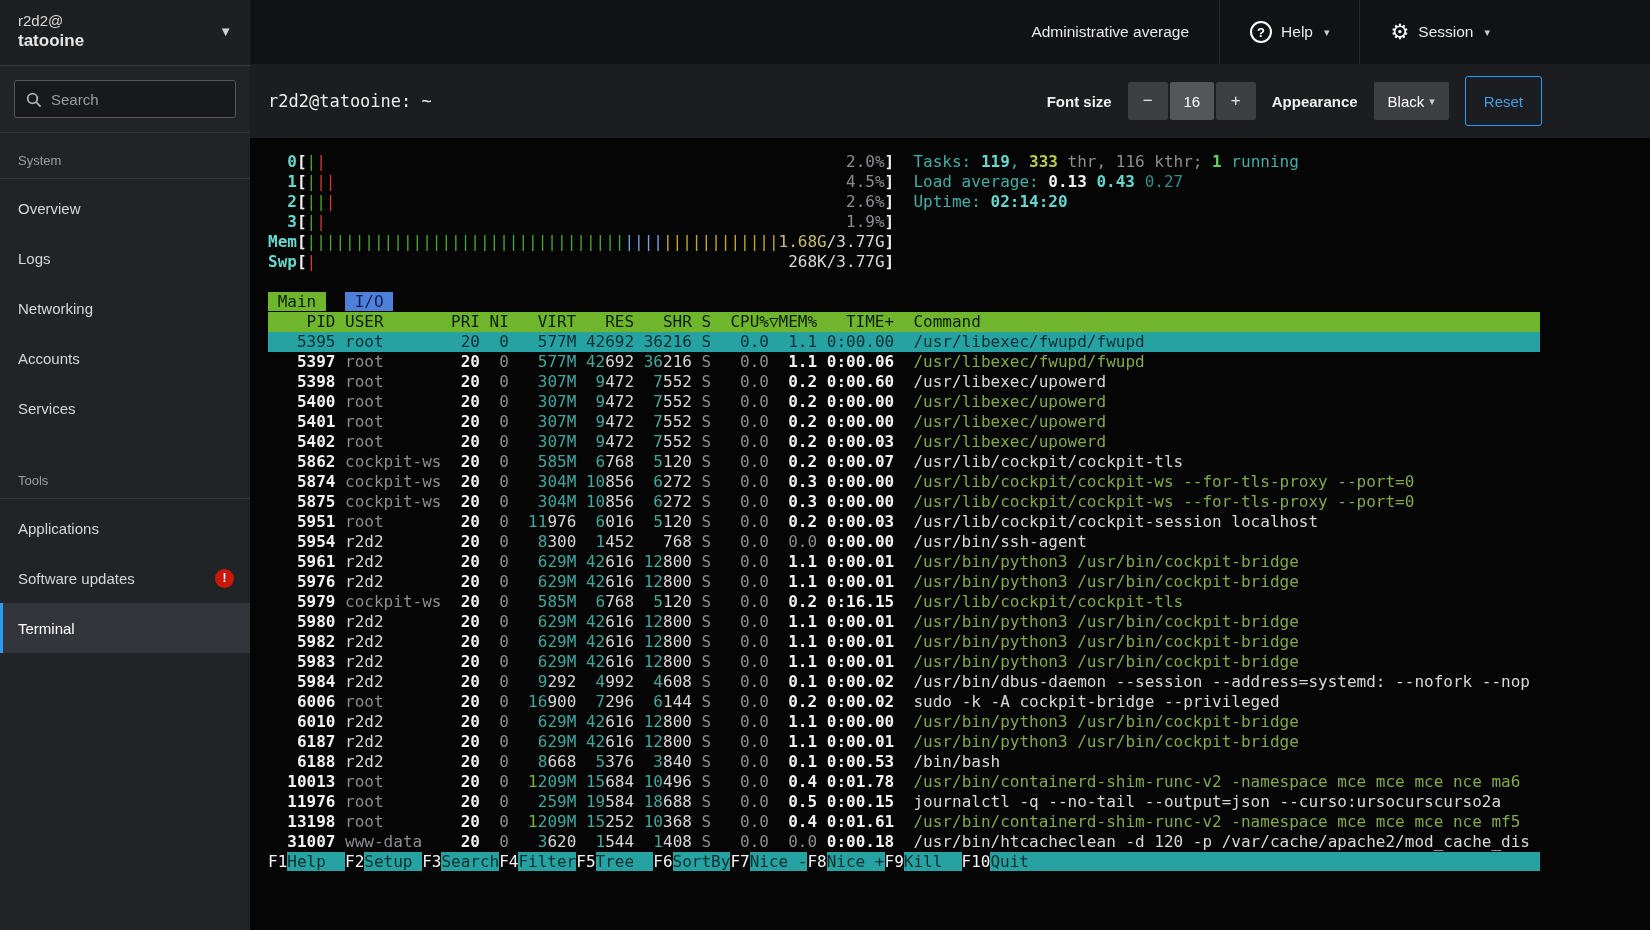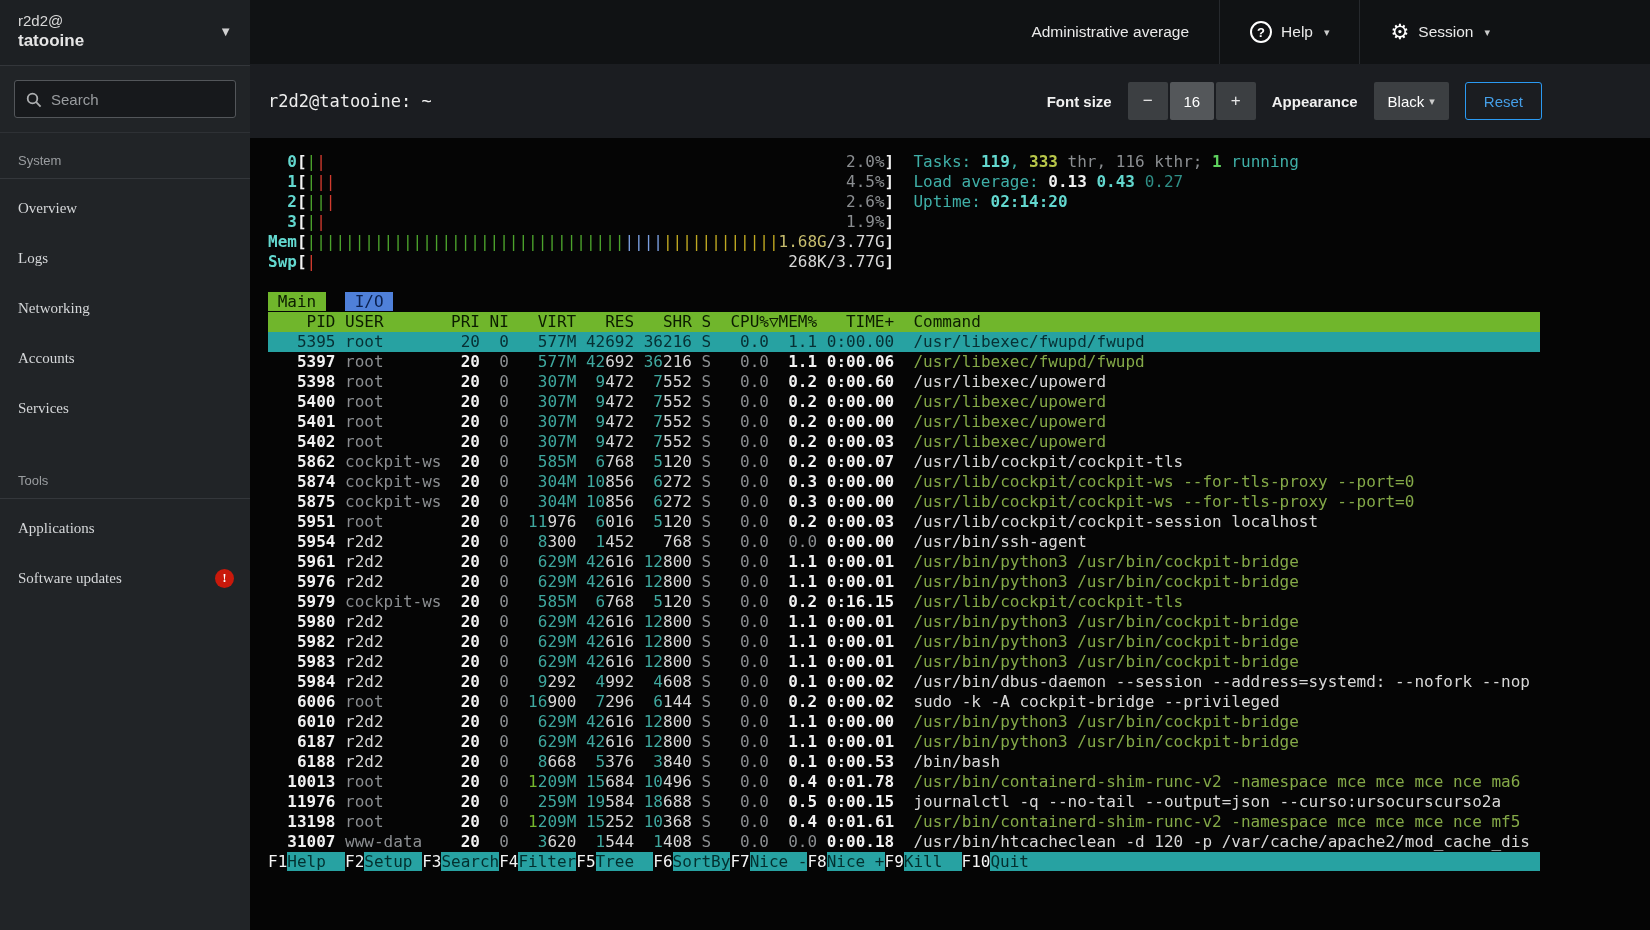--- a/index.html
+++ b/index.html
@@ -19,21 +19,21 @@
   .search-input { width:100%; height:38px; background:#17191c; border:1px solid #53565a;
                   border-radius:3px; color:#cfcfcf; font-size:15px; padding:0 10px 0 36px;
                   outline:none; }
   .search-input::placeholder { color:#9a9da0; }
   .search-ico { position:absolute; left:26px; top:26px; }
   .nav-section { margin-top:6px; }
   .nav-section + .nav-section { margin-top:26px; }
   .nav-title { font-size:13px; color:#9a9da0; padding:14px 18px 10px 18px;
                border-bottom:1px solid #34373b; margin-bottom:4px; }
   .nav-item { height:50px; display:flex; align-items:center; padding-left:18px;
-              font-size:15px; color:#d5d7d9; cursor:pointer;font-family:Liberation Serif, serif; }
+              font-size:15px; color:#d5d7d9; cursor:pointer; }
   .nav-item.active { background:#323539; border-left:3px solid #2b9af3;
                      padding-left:15px; color:#ffffff; }
   .nav-badge { margin-left:auto; margin-right:16px; width:19px; height:19px;
                background:#c9190b; color:#fff; border-radius:50%; font-size:12px;
                font-weight:bold; display:flex; align-items:center; justify-content:center; }
 
   
   .main { position:absolute; left:250px; right:0; top:0; bottom:0; }
 
   .masthead { height:64px; background:#101214; display:flex; align-items:center;
@@ -55,21 +55,21 @@
   .tb-label { font-size:15px; font-weight:bold; color:#f0f0f0; }
   .stepper { display:flex; gap:2px; }
   .step-btn { width:40px; height:38px; background:#3c3f42; color:#e8e8e8; border:none;
               font-size:17px; cursor:pointer; border-radius:2px; font-family:inherit; }
   .step-val { min-width:44px; height:38px; background:#54575a; color:#ffffff;
               display:flex; align-items:center; justify-content:center; font-size:15px;
               border-radius:2px; }
   .dropdown { height:38px; background:#3c3f42; color:#fff; border:none; border-radius:2px;
               display:flex; align-items:center; gap:3px; padding:0 14px; font-size:15px;
               cursor:pointer; font-family:inherit; }
-  .reset-btn { height:38px; padding:0 18px; background:transparent; color:#459fe8;
+  .reset-btn { height:50px; padding:0 18px; background:transparent; color:#459fe8;
                border:1px solid #2b9af3; border-radius:3px; font-size:15px; cursor:pointer;
                font-family:inherit; }
 
   
   .terminal { position:absolute; left:0; right:0; top:138px; bottom:0; background:#050505;
               padding:14px 2px 0 18px; font-family:"DejaVu Sans Mono", monospace;
               font-size:16px; line-height:20px; white-space:pre; overflow:hidden;
               color:#d8d8d8; cursor:text; }
   .term-line { height:20px; white-space:pre; width:1272px; }
 
@@ -137,20 +137,23 @@
       </div>
       <div class="nav-section">
         <div class="nav-title">Tools</div>
         <div class="nav-item">
           <span>Applications</span>
         </div>
         <div class="nav-item">
           <span>Software updates</span>
           <span class="nav-badge">!</span>
         </div>
+        <div class="nav-item active">
+          <span>Terminal</span>
+        </div>
       </div>
     </nav>
 </aside>
 
 <div class="main">
   <header class="masthead">
     <button class="mast-item">Administrative average</button>
     <button class="mast-item mast-group-border">
       <span class="q-icon">?</span>
       <span>Help</span>

